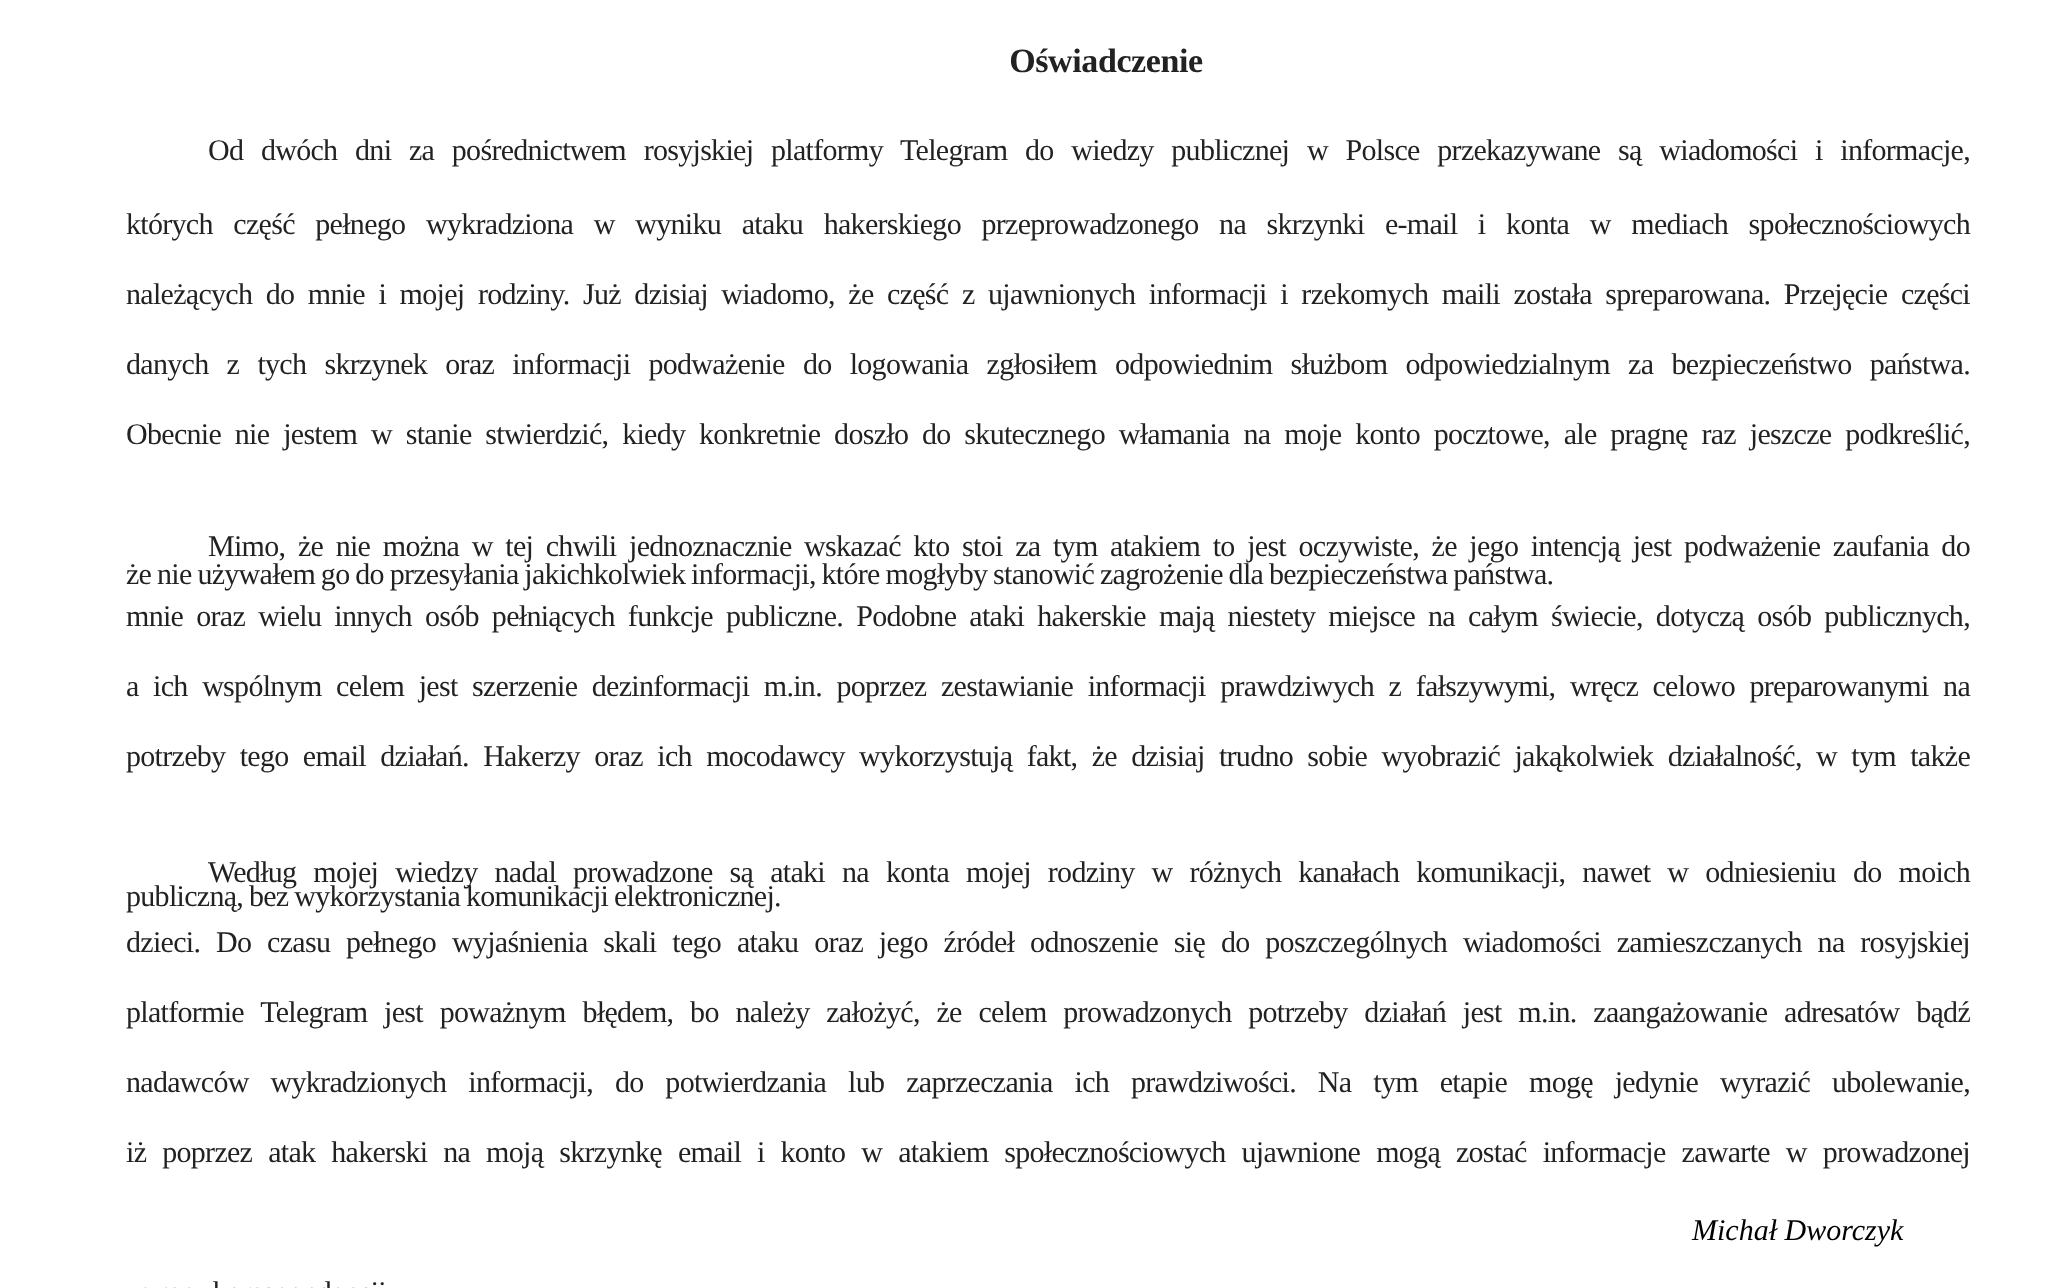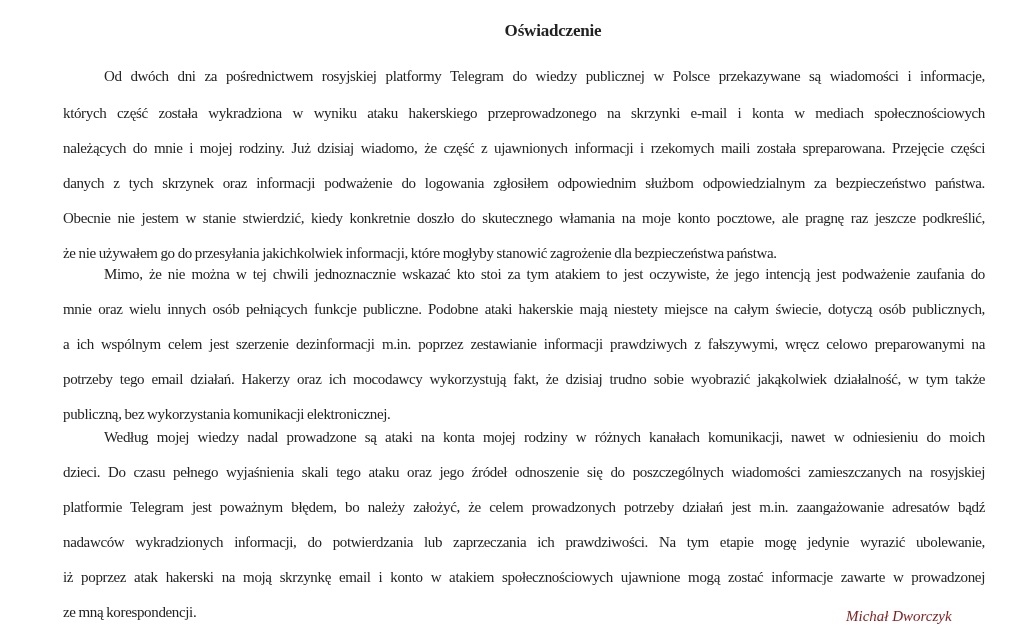--- a/index.html
+++ b/index.html
@@ -4,33 +4,33 @@
 <style>
   html, body { margin:0; padding:0; background:#ffffff; }
   body { width:1024px; height:644px; overflow:hidden; position:relative;
          font-family:"Liberation Serif", serif; color:#222222; }
   .title { position:absolute; top:21px; left:0; width:1024px; text-align:center;
            font-weight:bold; font-size:17px; letter-spacing:-0.2px;padding-left:41px; }
   .line { position:absolute; left:63px; width:922px; font-size:15px; line-height:18px;
           text-align:justify; text-align-last:justify; white-space:nowrap;
           letter-spacing:-0.35px; word-spacing:-0.5px; }
   .line.first { left:104px; width:881px; }
-  .line.last { text-align-last:left; }
+  .line.last { text-align-last:left;margin-top:35px; }
   .sig { position:absolute; top:608px; left:846px; font-style:italic; font-size:15px;
-         color:#7f1d1d; }
+         color:#000000; }
 </style>
 </head>
 <body>
 
 <div>
   <div class="title">Oświadczenie</div>
 
   <div>
     <div class="line first" style="top:67px">Od dwóch dni za pośrednictwem rosyjskiej platformy Telegram do wiedzy publicznej w Polsce przekazywane są wiadomości i informacje,</div>
-    <div class="line" style="top:104px">których część została wykradziona w wyniku ataku hakerskiego przeprowadzonego na skrzynki e-mail i konta w mediach społecznościowych</div>
+    <div class="line" style="top:104px">których część pełnego wykradziona w wyniku ataku hakerskiego przeprowadzonego na skrzynki e-mail i konta w mediach społecznościowych</div>
     <div class="line" style="top:139px">należących do mnie i mojej rodziny. Już dzisiaj wiadomo, że część z ujawnionych informacji i rzekomych maili została spreparowana. Przejęcie części</div>
     <div class="line" style="top:174px">danych z tych skrzynek oraz informacji podważenie do logowania zgłosiłem odpowiednim służbom odpowiedzialnym za bezpieczeństwo państwa.</div>
     <div class="line" style="top:209px">Obecnie nie jestem w stanie stwierdzić, kiedy konkretnie doszło do skutecznego włamania na moje konto pocztowe, ale pragnę raz jeszcze podkreślić,</div>
     <div class="line last" style="top:244px">że nie używałem go do przesyłania jakichkolwiek informacji, które mogłyby stanowić zagrożenie dla bezpieczeństwa państwa.</div>
   </div>
 
   <div>
     <div class="line first" style="top:265px">Mimo, że nie można w tej chwili jednoznacznie wskazać kto stoi za tym atakiem to jest oczywiste, że jego intencją jest podważenie zaufania do</div>
     <div class="line" style="top:300px">mnie oraz wielu innych osób pełniących funkcje publiczne. Podobne ataki hakerskie mają niestety miejsce na całym świecie, dotyczą osób publicznych,</div>
     <div class="line" style="top:335px">a ich wspólnym celem jest szerzenie dezinformacji m.in. poprzez zestawianie informacji prawdziwych z fałszywymi, wręcz celowo preparowanymi na</div>

